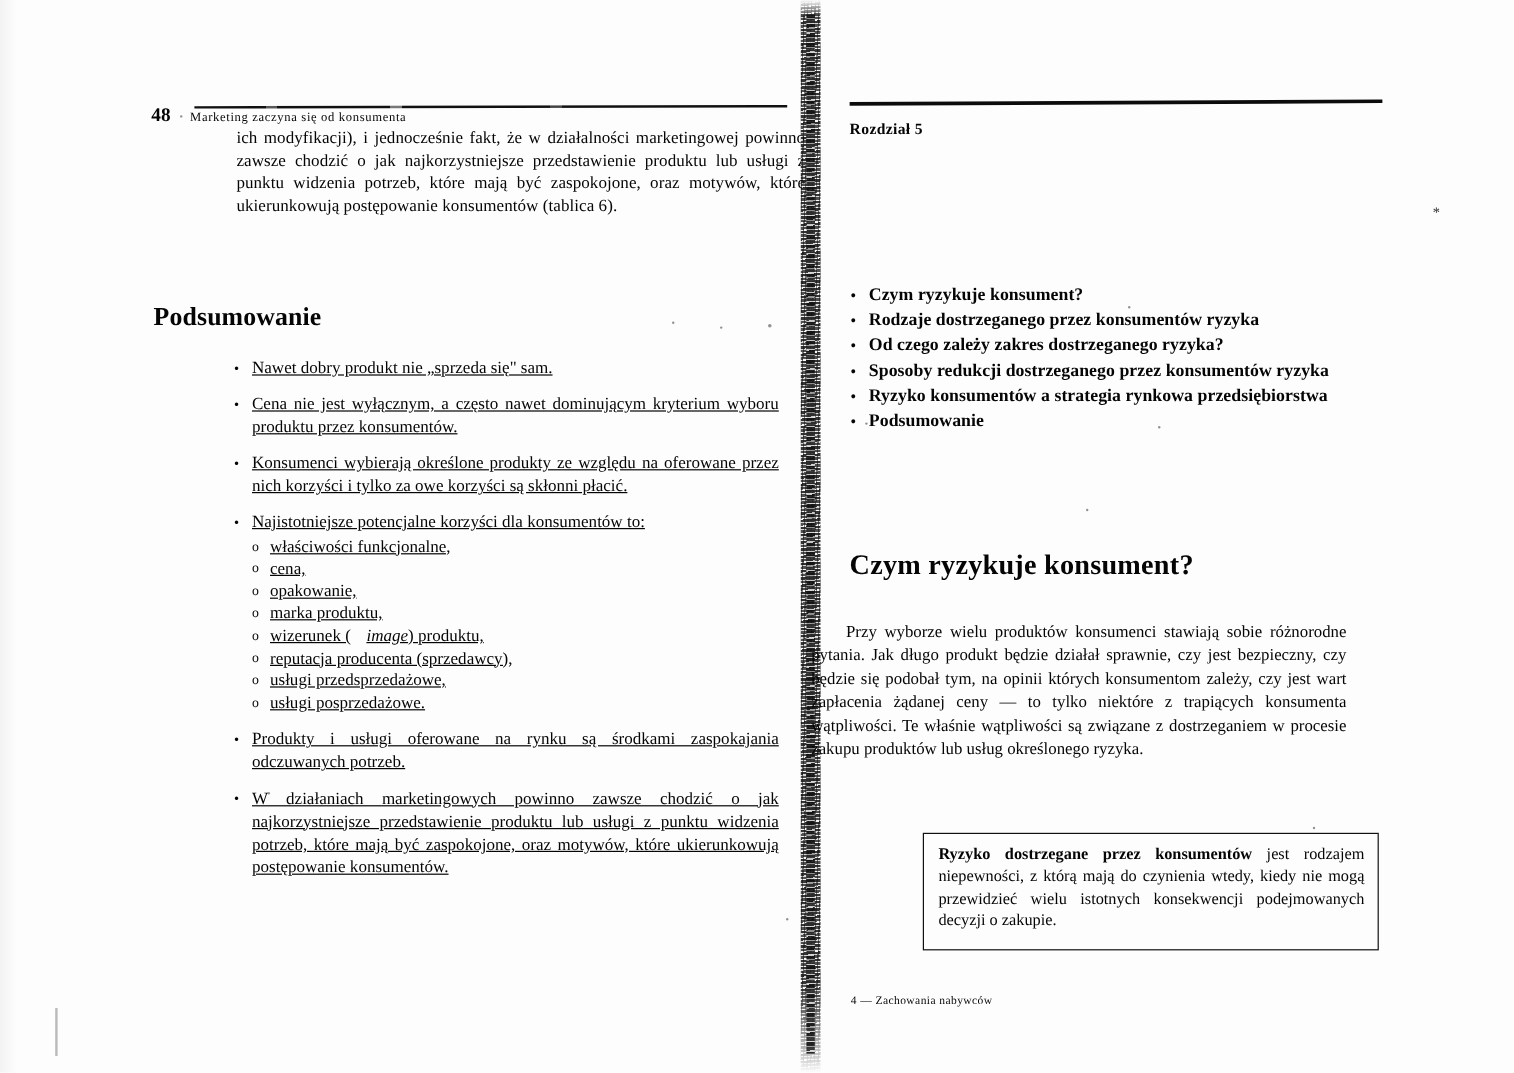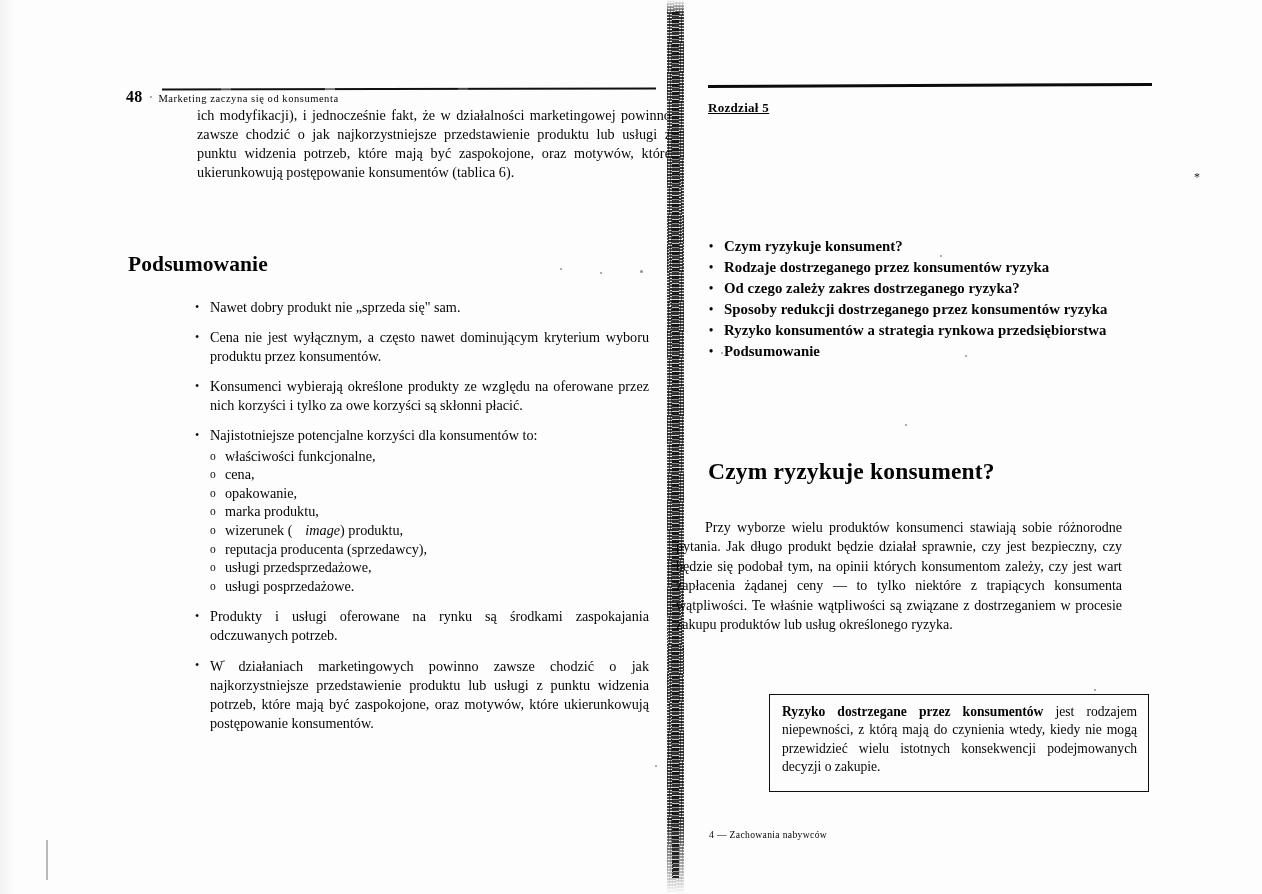--- a/index.html
+++ b/index.html
@@ -75,21 +75,21 @@
 
   ul.bul{list-style:none;margin:0;padding:0;}
   ul.bul > li{
     position:relative;padding-left:16px;margin-bottom:11px;
     text-align:justify;-moz-text-align-last:left;text-align-last:left;
   }
   ul.bul > li::before{
     content:"\2022";position:absolute;left:1px;top:-.5px;font-size:12px;
   }
   #summary-list{position:absolute;left:194px;top:298px;width:455px;
-    font-size:14.2px;line-height:19.1px;}
+    font-size:14.2px;line-height:19.1px;text-decoration:underline;}
 
   ul.sub{list-style:none;margin:1px 0 0 0;padding:0;}
   ul.sub > li{
     position:relative;padding-left:15px;margin:0;line-height:18.6px;
     text-align:center;
   }
   ul.sub > li::before{
     content:"o";position:absolute;left:0;top:0;font-size:11.5px;
   }
   .sub-wrap{margin-left:-2px;}
@@ -97,21 +97,21 @@
 
   
   .page-right{position:absolute;left:684px;top:0;width:578px;height:894px;}
 
   .chap-rule{
     position:absolute;left:708px;top:84px;width:444px;height:3.2px;
     background:#0c0c0c;transform:rotate(-.28deg);
   }
   .chap-no{
     position:absolute;left:708px;top:100px;
-    font-weight:700;font-size:13px;letter-spacing:.3px;text-decoration:underline;
+    font-weight:700;font-size:13px;letter-spacing:.3px;
   }
   .chap-title{
     position:absolute;left:707px;top:124px;width:450px;
     font-weight:700;font-size:28.5px;line-height:34px;letter-spacing:.4px;
   }
   .title-line1{word-spacing:7px;}
   .title-line2{word-spacing:7px;}
 
   .margin-mark{
     position:absolute;left:1194px;top:170px;

